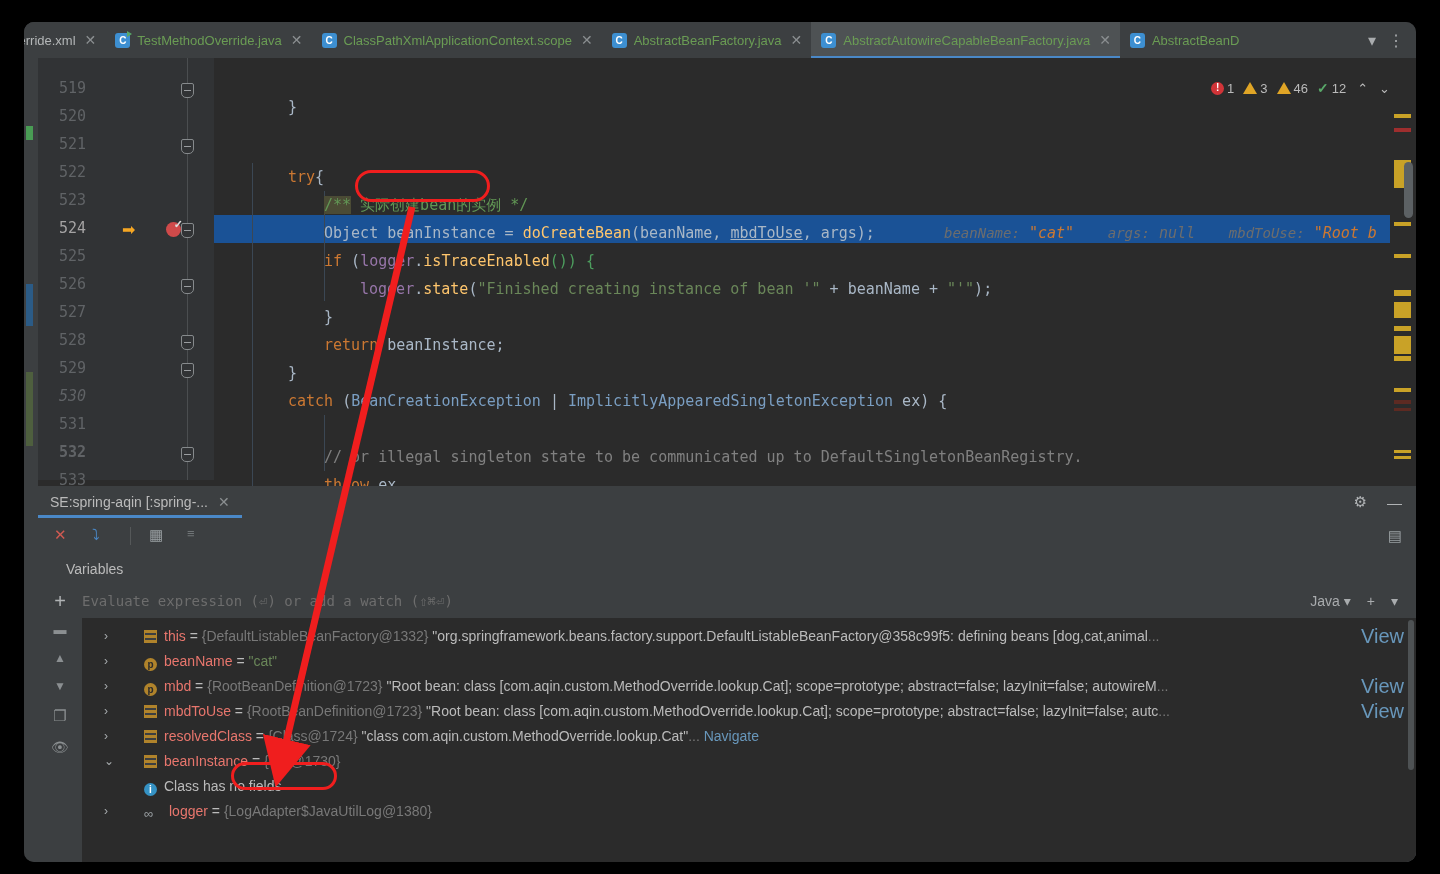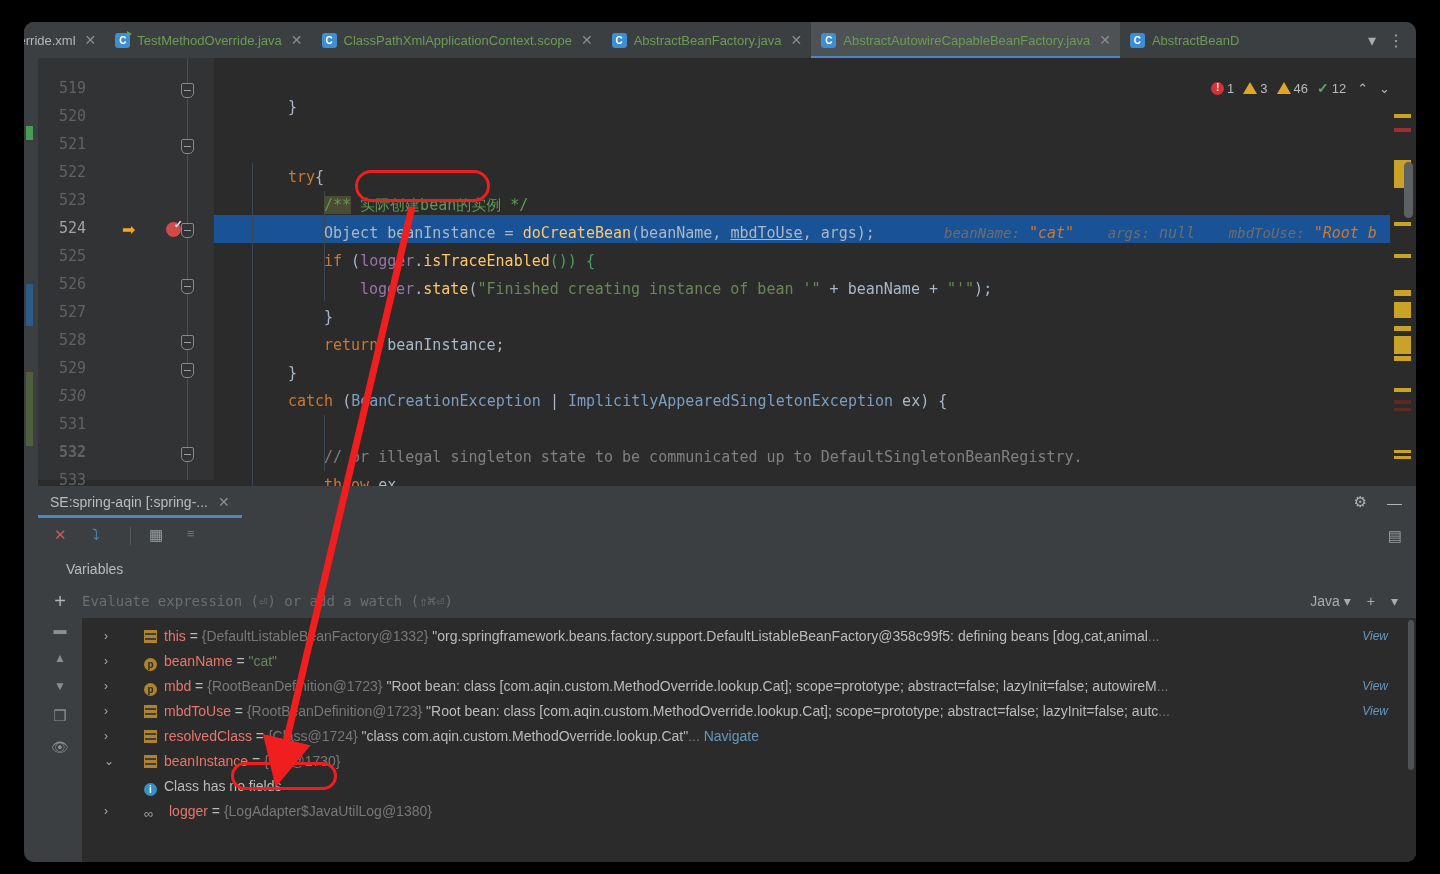--- a/index.html
+++ b/index.html
@@ -272,21 +272,21 @@
   .vicon.chain { color:#9aa0a3; font-size:13px; width:18px; }
   .vname { color: #e8766d; }
   .veq { color: #bbbbbb; }
   .vref { color: #787878; }
   .vstr { color: #bbbbbb; }
   .vstrg { color: #6a8759; }
   .vnull { color: #bbbbbb; }
   .vlink { color: #6897bb; }
   .vellip { color: #787878; }
   .viewlink {
-    position: absolute; right: 28px; color: #6897bb; font-size: 12px; font-style: italic;
+    position: absolute; right: 12px; color: #6897bb; font-size: 20px;
   }
   .vscroll {
     position:absolute; right:2px; top:2px; width:6px; height:150px;
     background:#4e5254; border-radius:3px;
   }
 </style>
 </head>
 <body>
 
 <div class="ide">

